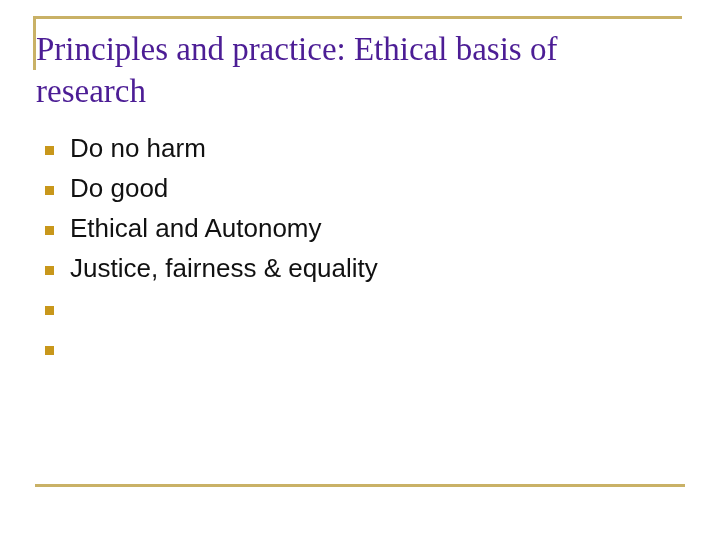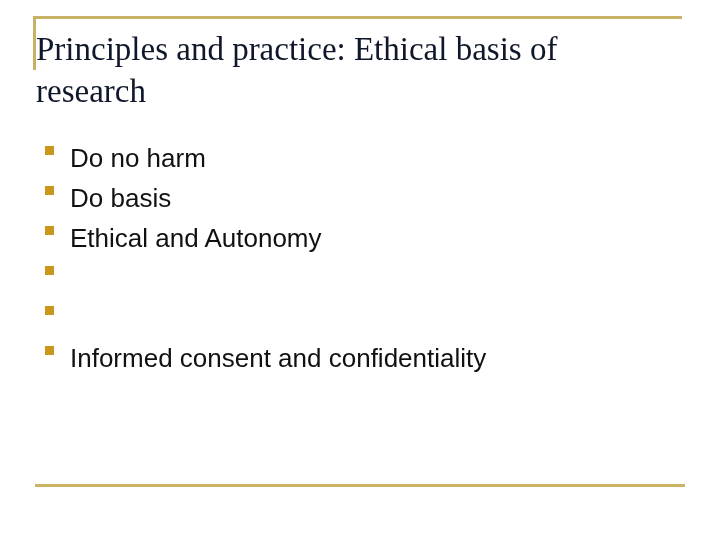--- a/index.html
+++ b/index.html
@@ -45,40 +45,40 @@
 
   #title {
     position: absolute;
     left: 36px;
     top: 28px;
     width: 600px;
     font-family: "Liberation Serif", serif;
     font-size: 33px;
     line-height: 42px;
     font-weight: normal;
-    color: #0f172a;
+    color: #4c1d95;
     letter-spacing: 0px;
     margin: 0;
   }
 
   #bullet-list {
     position: absolute;
     left: 44px;
     top: 133px;
     width: 640px;
     list-style: none;
     margin: 0;
     padding: 0;
   }
   .bullet-item {
     position: relative;
     height: 40px;
     padding-left: 26px;
     display: flex;
-    align-items: flex-end;
+    align-items: flex-start;
   }
   .bullet-marker {
     position: absolute;
     left: 1px;
     top: 13px;
     width: 9px;
     height: 9px;
     background: #C8971B;
   }
   .bullet-text {
@@ -99,33 +99,33 @@
 
   <h1 id="title">Principles and practice: Ethical basis of research</h1>
 
   <ul id="bullet-list">
     <li class="bullet-item">
       <span class="bullet-marker"></span>
       <span class="bullet-text">Do no harm</span>
     </li>
     <li class="bullet-item">
       <span class="bullet-marker"></span>
-      <span class="bullet-text">Do basis</span>
+      <span class="bullet-text">Do good</span>
     </li>
     <li class="bullet-item">
       <span class="bullet-marker"></span>
       <span class="bullet-text">Ethical and Autonomy</span>
     </li>
     <li class="bullet-item">
       <span class="bullet-marker"></span>
+      <span class="bullet-text">Justice, fairness &amp; equality</span>
     </li>
     <li class="bullet-item">
       <span class="bullet-marker"></span>
     </li>
     <li class="bullet-item">
       <span class="bullet-marker"></span>
-      <span class="bullet-text">Informed consent and confidentiality</span>
     </li>
   </ul>
 
   <div id="rule-bottom"></div>
 
 </div>
 
 </body></html>

